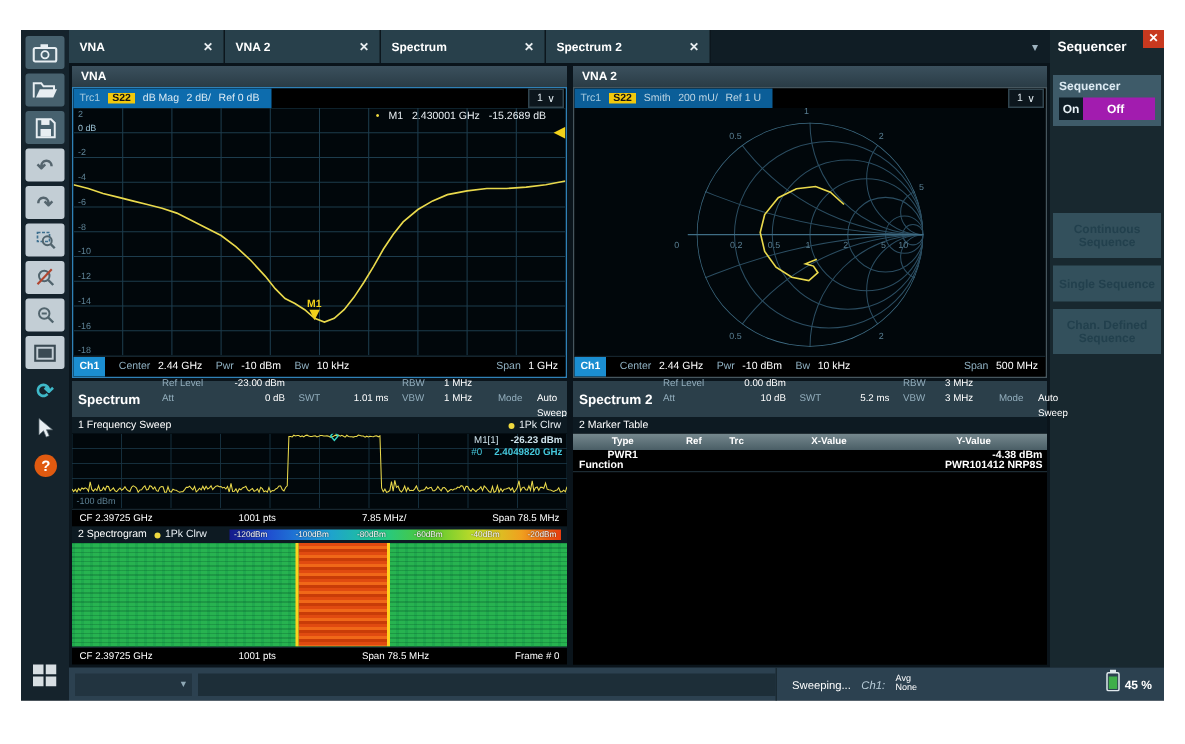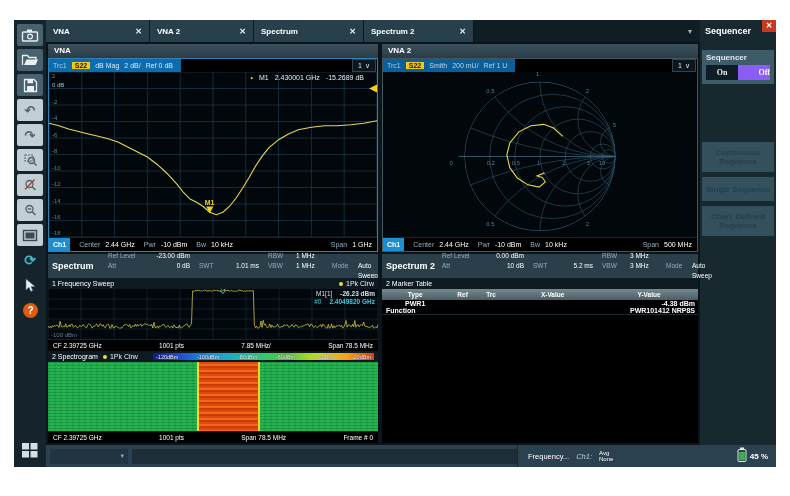--- a/index.html
+++ b/index.html
@@ -29,23 +29,23 @@
   .mv-icon{display:inline-block;width:10px;height:8px;}
 
   
   .rightpanel{position:absolute;right:0;top:0;width:76px;height:425px;background:#18282f;box-sizing:border-box;}
   .rp-head{position:relative;height:22px;}
   .rp-title{position:absolute;left:5px;top:6px;color:#fff;font-size:9px;font-weight:bold;}
   .rp-close{position:absolute;right:0;top:0;width:14px;height:12px;background:#c8391f;color:#fff;
             font-size:8px;line-height:12px;text-align:center;font-weight:bold;}
   .rp-group{margin:8px 2px 0 2px;background:#3e5b69;padding:3px 4px 4px;}
   .rp-group-label{color:#dceaf2;font-size:8px;font-weight:bold;margin-bottom:3px;}
-  .rp-onoff{display:flex;gap:0;font-family:Liberation Serif, serif;}
+  .rp-onoff{display:flex;gap:0;}
   .rp-on{flex:1;background:#0e1d26;color:#e8f2f7;font-size:8px;font-weight:bold;text-align:center;padding:3px 0;}
-  .rp-off{flex:1;background:#8b5cf6;color:#fff;font-size:8px;font-weight:bold;text-align:right;padding:3px 0;}
+  .rp-off{flex:1;background:#a21caf;color:#fff;font-size:8px;font-weight:bold;text-align:left;padding:3px 16px;}
   .rp-btn{margin:5px 2px 0;background:#33505c;color:#22404d;font-size:8px;font-weight:bold;text-align:center;
           padding:6px 3px;min-height:24px;display:flex;align-items:center;justify-content:center;box-sizing:border-box;}
   .rp-btn.first{margin-top:58px;}
 
   
   .main{position:absolute;left:32px;top:22px;width:654px;height:403px;background:#0a141b;}
   .quad{position:absolute;}
   #q-vna{left:2px;top:2px;width:330px;height:208px;}
   #q-vna2{left:336px;top:2px;width:316px;height:208px;}
   #q-spec{left:2px;top:212px;width:330px;height:189px;display:flex;flex-direction:column;}
@@ -561,21 +561,21 @@
       <div class="mt-fill"></div>
     </div>
   </div>
 
   <div class="statusbar">
     <div class="sb-seg1">
       <span class="sb-caret">▾</span>
     </div>
     <div class="sb-seg2"></div>
     <div class="sb-right">
-      <span class="sb-sweep">Frequency...</span>
+      <span class="sb-sweep">Sweeping...</span>
       <span class="sb-ch">Ch1:</span>
       <span class="sb-avg">
         <span>Avg</span>
         <span>None</span>
       </span>
       <span class="batwrap">
         <span>
           <svg width="10" height="15" viewBox="0 0 10 15">
                 <rect x="3" y="0.5" width="4" height="2" fill="#dfe7ec"></rect>
                 <rect x="1" y="2.5" width="8" height="12" rx="1" fill="none" stroke="#dfe7ec" stroke-width="1"></rect>

